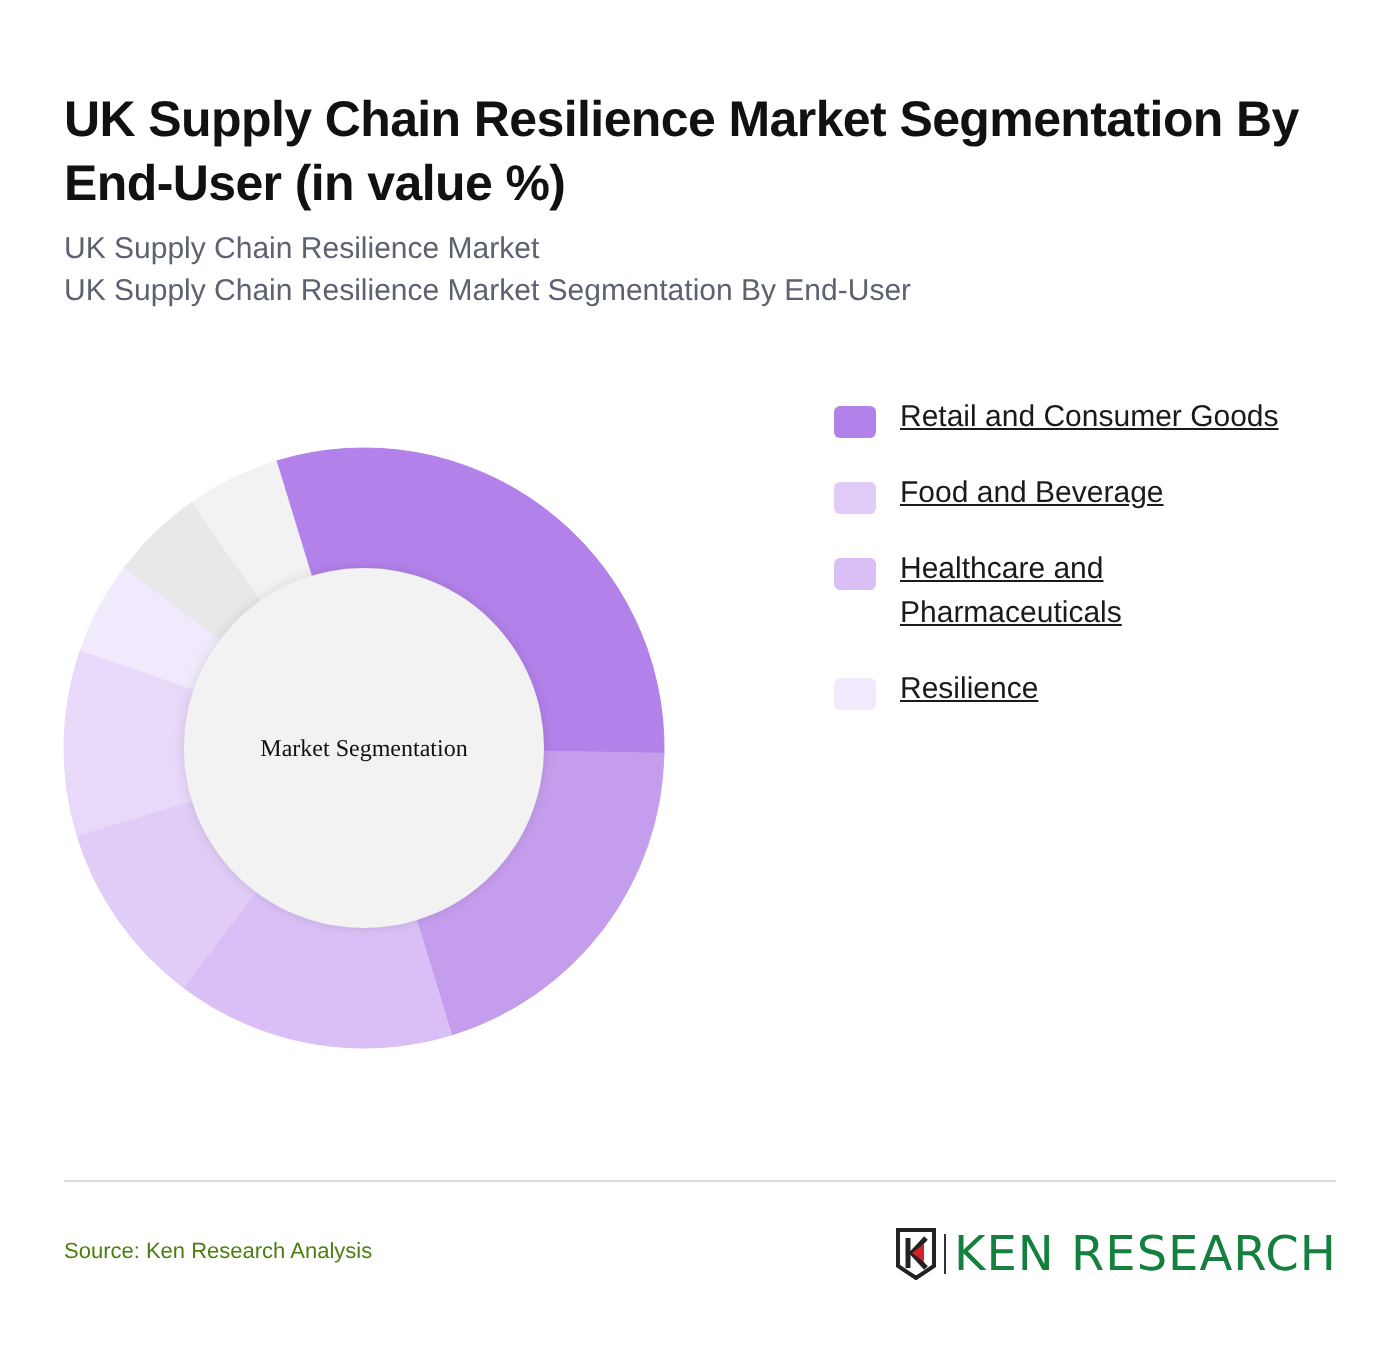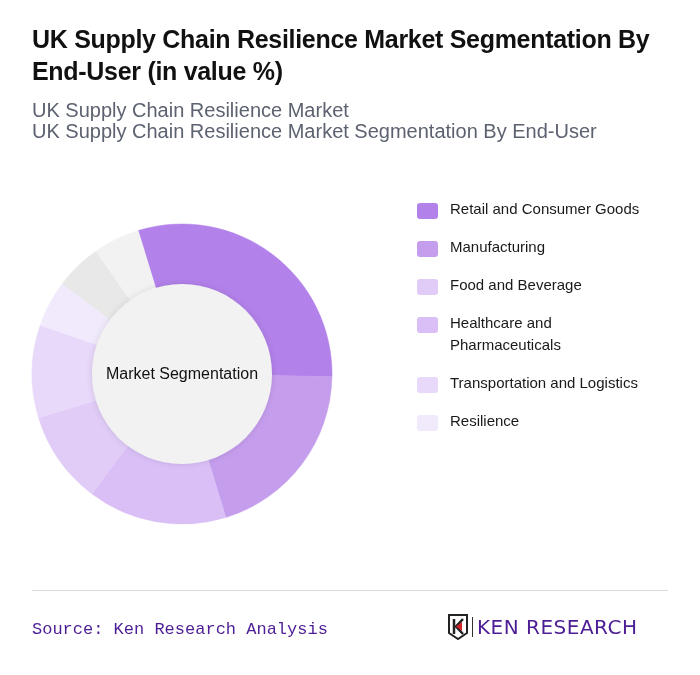--- a/index.html
+++ b/index.html
@@ -1,43 +1,43 @@
 <!DOCTYPE html>
 <html><head>
 <meta charset="utf-8">
 <style>
   * { box-sizing: border-box; margin: 0; padding: 0; }
   html, body { width: 700px; height: 675px; background: #ffffff; overflow: hidden; }
   body { font-family: "Liberation Sans", "DejaVu Sans", sans-serif; color: #111; position: relative; }
   .title {
-    position: absolute; left: 32px; top: 23px; width: 640px;
+    position: absolute; left: 32px; top: 44px; width: 640px;
     font-size: 25px; font-weight: bold; line-height: 32px; color: #111111;
     letter-spacing: -0.3px;
   }
   .subtitle {
-    position: absolute; left: 32px; top: 100px; width: 640px;
-    font-size: 20px; line-height: 21px; color: #5c6270;
+    position: absolute; left: 32px; top: 114px; width: 640px;
+    font-size: 15px; line-height: 21px; color: #5c6270;
   }
   .chart-area { position: absolute; left: 30px; top: 222px; width: 304px; height: 304px; }
   .chart-area svg { width: 304px; height: 304px; display: block; }
   .center-label {
     position: absolute; left: 0; top: 0; width: 304px; height: 304px;
     display: flex; align-items: center; justify-content: center;
-    font-size: 16px; color: #111; pointer-events: none;
+    font-size: 12px; color: #111; pointer-events: none; font-family: Liberation Serif, serif;
   }
   .legend { position: absolute; left: 417px; top: 198px; width: 260px; }
   .legend-item { display: flex; align-items: flex-start; margin-bottom: 16px; }
   .swatch { width: 21px; height: 16px; border-radius: 3px; margin-top: 5px; flex: 0 0 21px; }
-  .legend-label { margin-left: 12px; font-size: 15px; line-height: 22px; color: #1a1a1a; }
+  .legend-label { margin-left: 12px; font-size: 15px; line-height: 22px; color: #1a1a1a; text-decoration: underline; }
   .divider { position: absolute; left: 32px; top: 590px; width: 636px; height: 1px; background: #d9d9de; }
-  .source { position: absolute; left: 32px; top: 620px; font-size: 17px; color: #4c1d95; font-family: Liberation Mono, monospace; }
+  .source { position: absolute; left: 32px; top: 620px; font-size: 11px; color: #4d7c0f; }
   .logo { position: absolute; left: 447px; top: 614px; display: flex; align-items: center; height: 26px; }
   .logo-mark { width: 22px; height: 26px; }
   .logo-sep { width: 1px; height: 20px; background: #333; margin: 0 4px 0 3px; }
-  .logo-text { font-size: 20px; letter-spacing: 0.5px; color: #4c1d95; font-family: "DejaVu Sans", sans-serif; }
+  .logo-text { font-size: 24px; letter-spacing: 0.5px; color: #15803d; font-family: "DejaVu Sans", sans-serif; }
 </style>
 </head>
 <body>
 
 <div class="title">UK Supply Chain Resilience Market Segmentation By End-User (in value %)</div>
 <div class="subtitle">
   <div>UK Supply Chain Resilience Market</div>
   <div>UK Supply Chain Resilience Market Segmentation By End-User</div>
 </div>
 
@@ -62,34 +62,26 @@
   </svg>
   <div class="center-label">Market Segmentation</div>
 </div>
 
 <div class="legend">
   <div class="legend-item">
     <span class="swatch" style="background: rgb(178, 129, 234);"></span>
     <span class="legend-label">Retail and Consumer Goods</span>
   </div>
   <div class="legend-item">
-    <span class="swatch" style="background: rgb(197, 157, 237);"></span>
-    <span class="legend-label">Manufacturing</span>
-  </div>
-  <div class="legend-item">
     <span class="swatch" style="background: rgb(224, 204, 247);"></span>
     <span class="legend-label">Food and Beverage</span>
   </div>
   <div class="legend-item">
     <span class="swatch" style="background: rgb(217, 191, 246);"></span>
     <span class="legend-label" style="width:150px">Healthcare and Pharmaceuticals</span>
-  </div>
-  <div class="legend-item">
-    <span class="swatch" style="background: rgb(232, 216, 250);"></span>
-    <span class="legend-label">Transportation and Logistics</span>
   </div>
   <div class="legend-item">
     <span class="swatch" style="background: rgb(241, 234, 252);"></span>
     <span class="legend-label">Resilience</span>
   </div>
 </div>
 
 <div class="divider"></div>
 <div class="source">Source: Ken Research Analysis</div>
 

